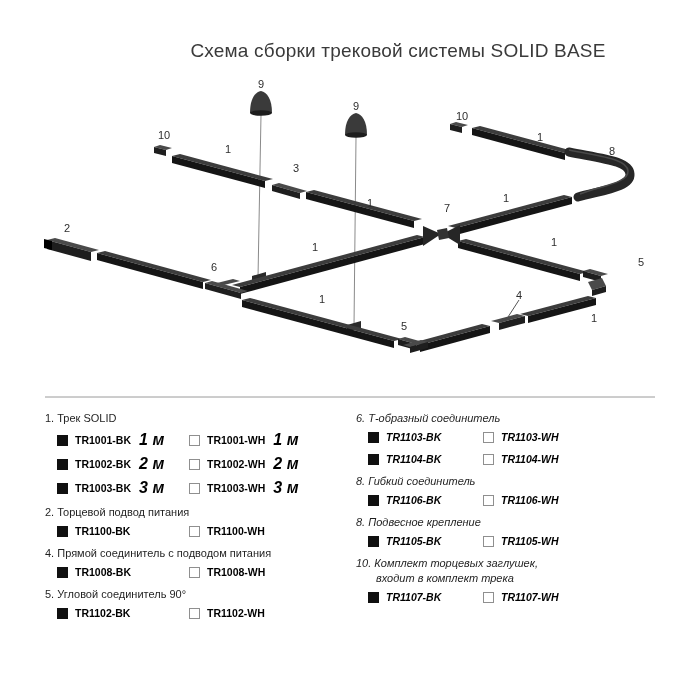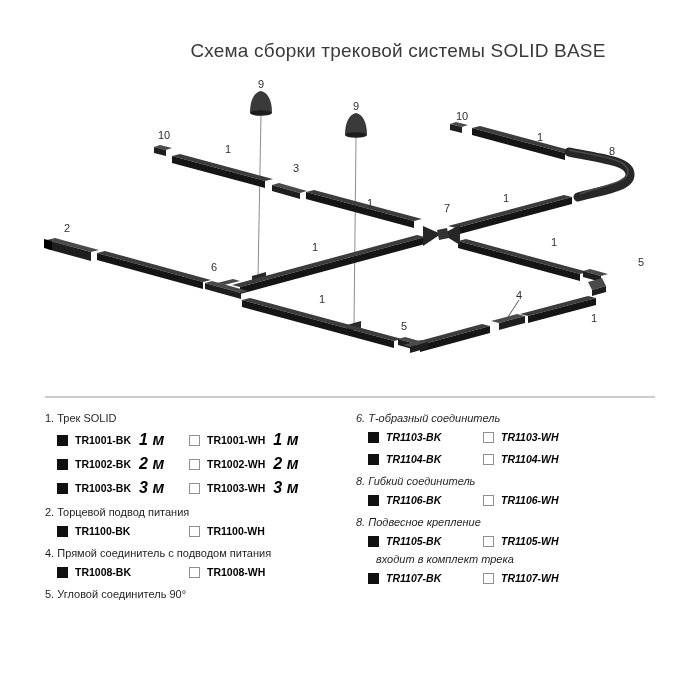--- a/index.html
+++ b/index.html
@@ -234,20 +234,30 @@
         </div>
         <div class="half">
           <span class="sw wh"></span>
           <span class="code">TR1008-WH</span>
         </div>
       </div>
     </div>
 
     <div class="sec">
       <div class="sec-title">5. Угловой соединитель 90°</div>
+      <div class="row">
+        <div class="half">
+          <span class="sw bk"></span>
+          <span class="code">TR1102-BK</span>
+        </div>
+        <div class="half">
+          <span class="sw wh"></span>
+          <span class="code">TR1102-WH</span>
+        </div>
+      </div>
     </div>
 
   </div>
 
   <div class="col col-right">
 
     <div class="sec">
       <div class="sec-title">6. Т-образный соединитель</div>
       <div class="row">
         <div class="half">
@@ -296,20 +306,21 @@
           <span class="code">TR1105-BK</span>
         </div>
         <div class="half">
           <span class="sw wh"></span>
           <span class="code">TR1105-WH</span>
         </div>
       </div>
     </div>
 
     <div class="sec">
+      <div class="sec-title">10. Комплект торцевых заглушек,</div>
       <div class="sec-title t2">входит в комплект трека</div>
       <div class="row">
         <div class="half">
           <span class="sw bk"></span>
           <span class="code">TR1107-BK</span>
         </div>
         <div class="half">
           <span class="sw wh"></span>
           <span class="code">TR1107-WH</span>
         </div>

